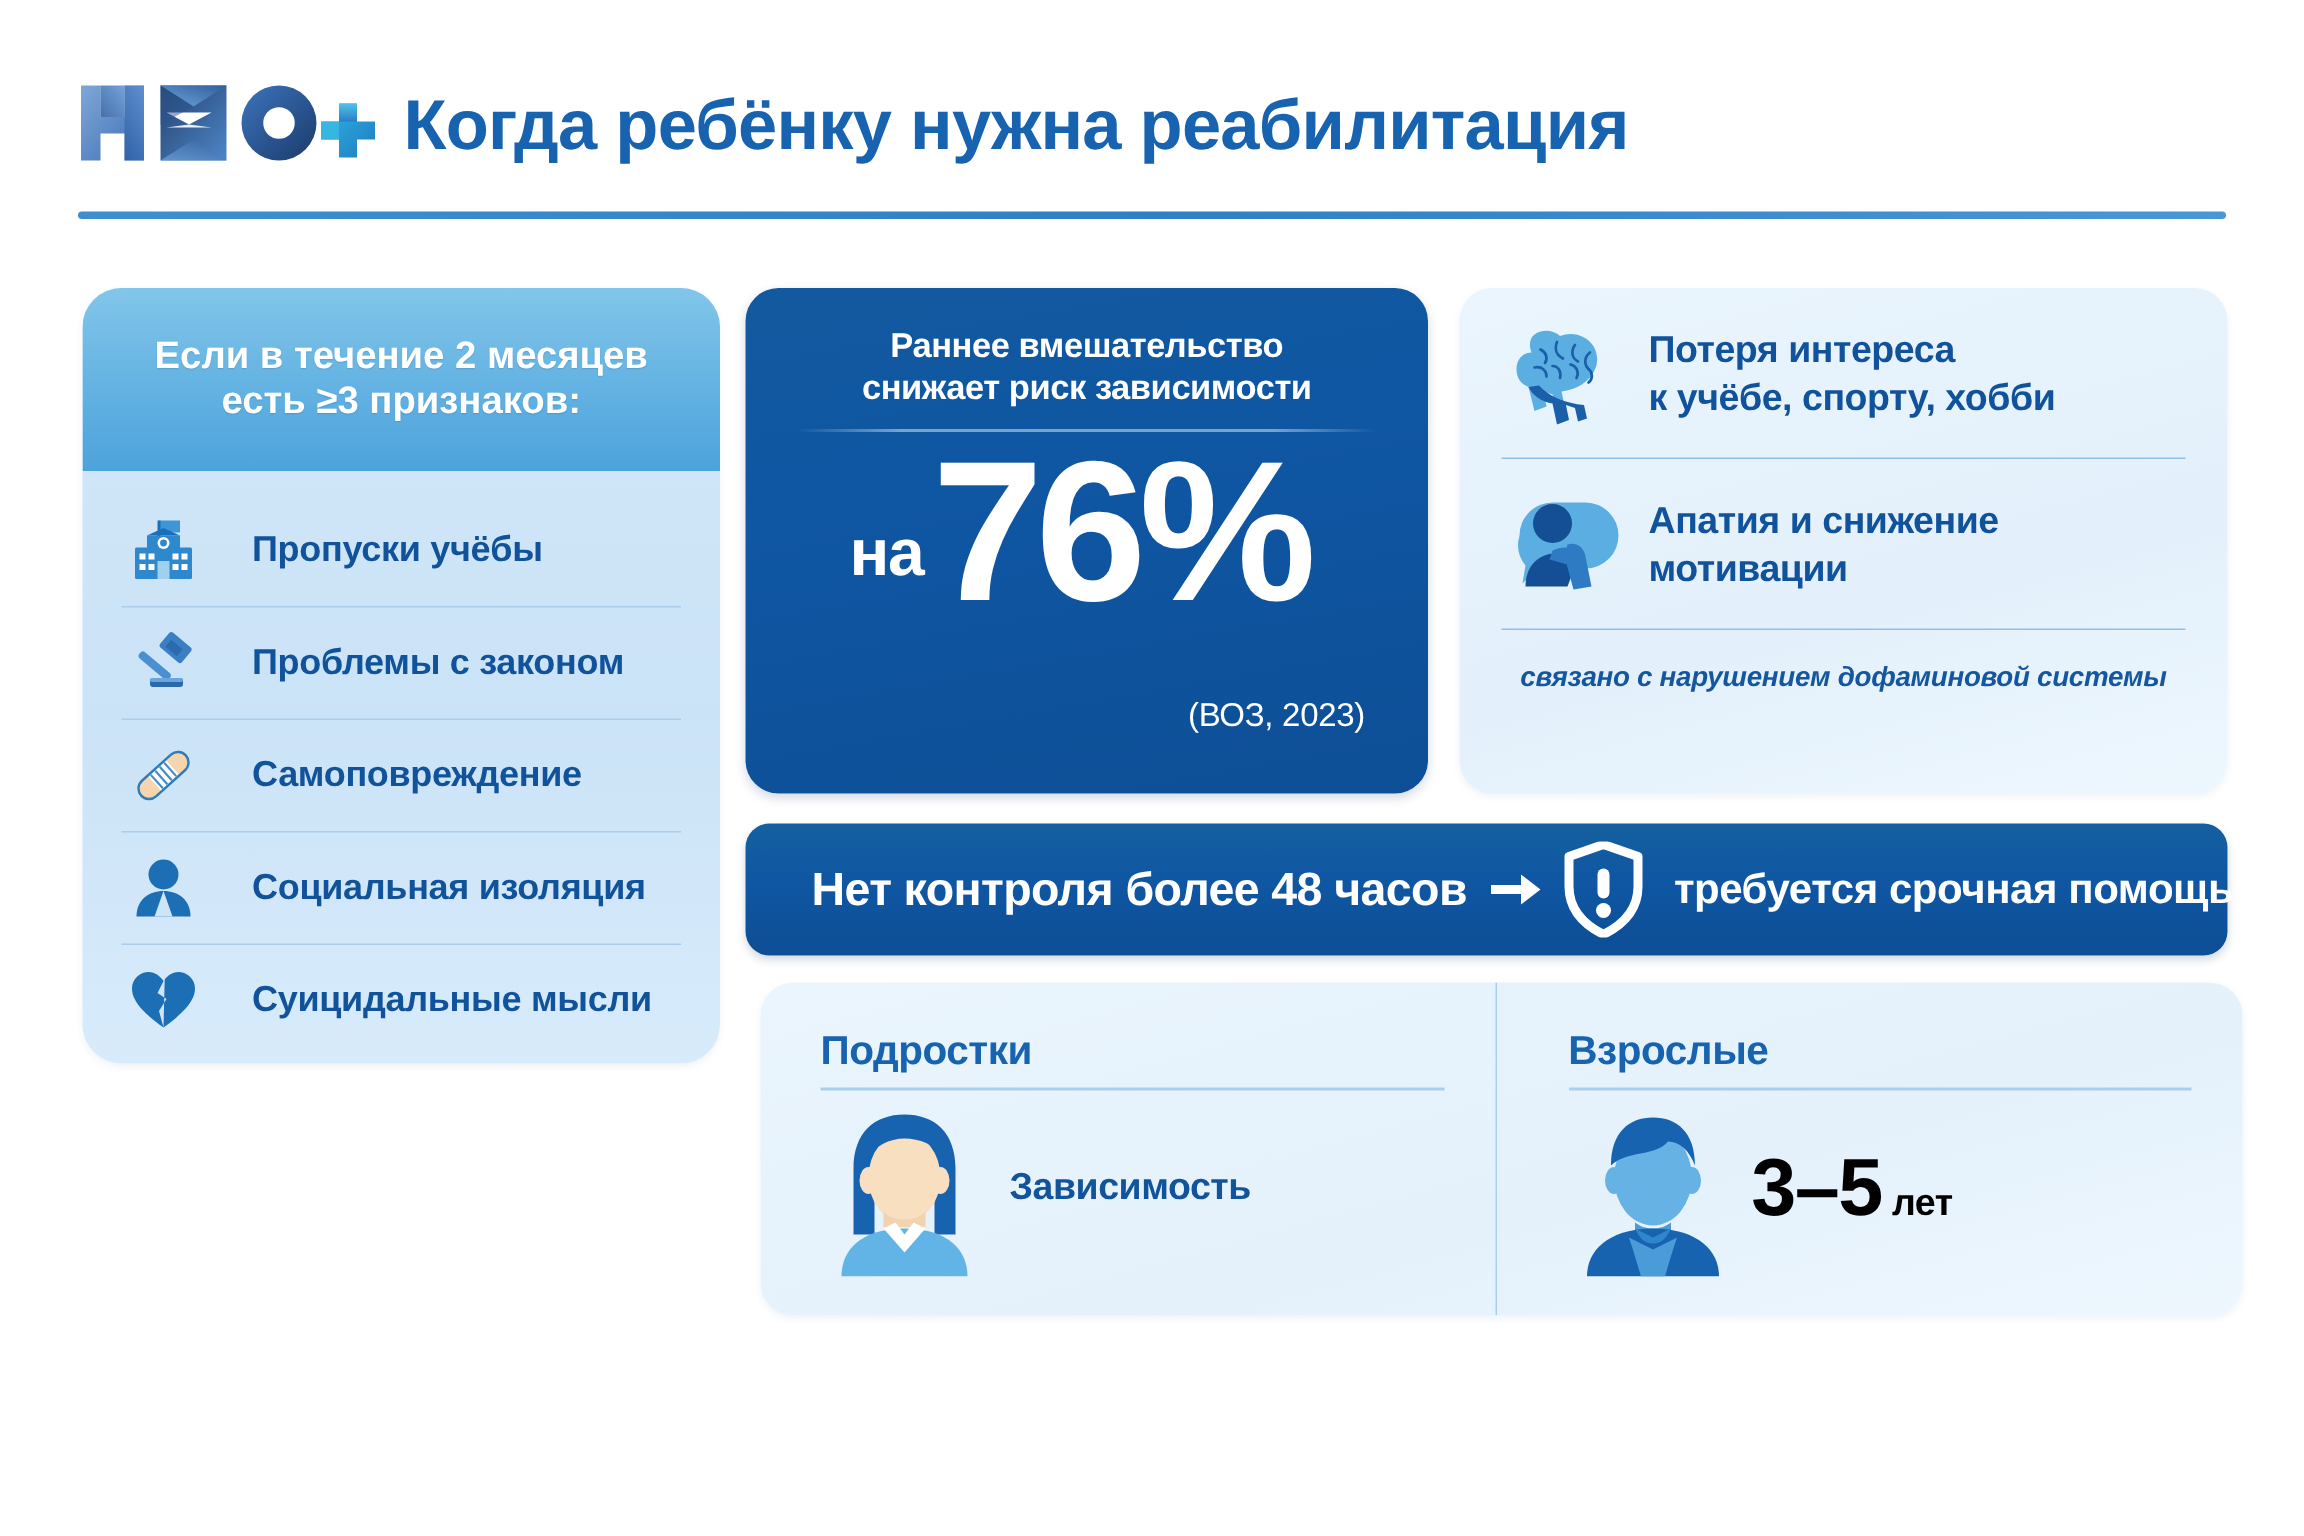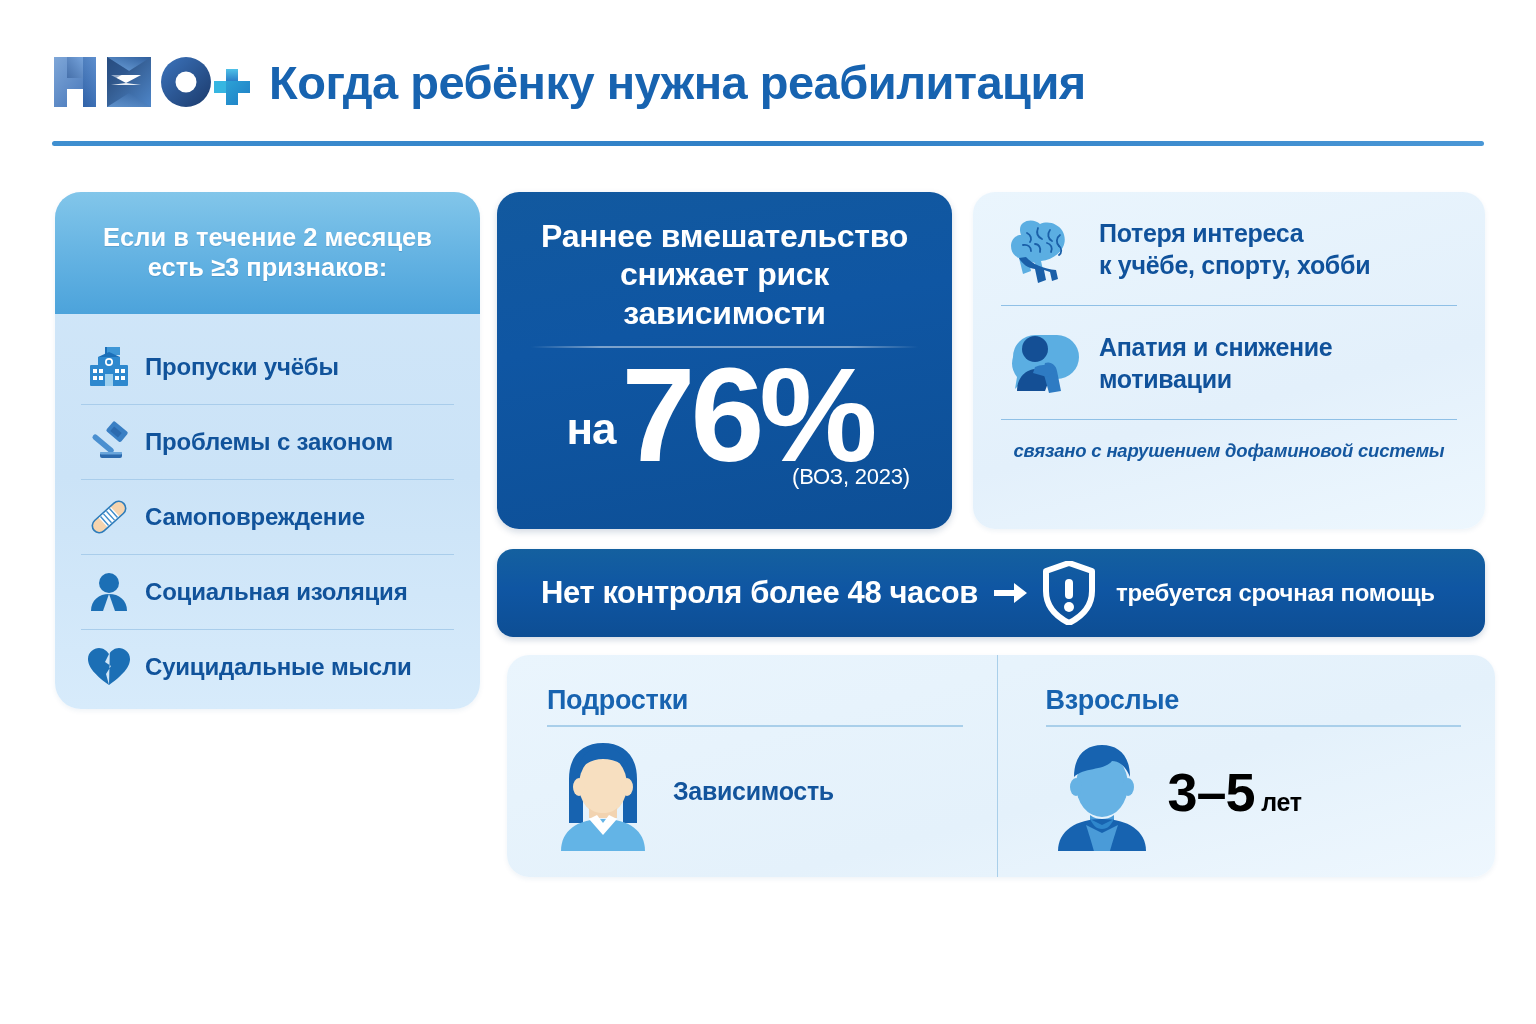--- a/index.html
+++ b/index.html
@@ -34,36 +34,36 @@
   }
   .left-head{
     height:122px;width:100%;
     background:linear-gradient(180deg,#82c6ea 0%,#63b2e2 55%,#4ca3db 100%);
     display:flex;flex-direction:column;align-items:center;justify-content:center;
     color:#ffffff;font-weight:bold;font-size:25.5px;line-height:1.16;text-align:center;
     text-shadow:0 1px 1px rgba(0,60,120,.18);
   }
   .left-head span{display:block;}
   .left-list{padding:16px 26px 10px 26px;}
-  .l-item{display:flex;align-items:center;height:74px;position:relative;}
+  .l-item{display:flex;align-items:center;height:74px;position:relative;gap:23px;}
   .l-item + .l-item{border-top:1.6px solid #a9cdeb;}
   .l-ico{width:56px;height:50px;flex:0 0 auto;display:flex;align-items:center;justify-content:center;}
   .l-txt{font-size:24px;font-weight:bold;color:#11539b;margin-left:8px;letter-spacing:-.2px;white-space:nowrap;}
 
   
   .stat{
     position:absolute;left:497px;top:192px;width:455px;height:337px;
     border-radius:22px;
     background:linear-gradient(170deg,#12599f 0%,#0f56a3 40%,#0d4f96 100%);
     box-shadow:0 3px 7px rgba(10,50,100,.18);
     color:#fff;overflow:hidden;
   }
   .stat-head{
     padding:25px 26px 0 26px;text-align:center;
-    font-size:32px;font-weight:bold;line-height:1.2;letter-spacing:-.3px;
+    font-size:23px;font-weight:bold;line-height:1.2;letter-spacing:-.3px;
   }
   .stat-sep{margin:14px 34px 0 34px;height:1.5px;
     background:linear-gradient(90deg,rgba(255,255,255,0) 0%,rgba(255,255,255,.45) 18%,rgba(255,255,255,.45) 82%,rgba(255,255,255,0) 100%);}
   .stat-big{display:flex;align-items:flex-end;justify-content:center;margin-top:4px;padding-right:10px;}
   .stat-pre{font-size:44px;font-weight:bold;margin-bottom:24px;margin-right:6px;letter-spacing:-1px;}
   .stat-num{font-size:133px;font-weight:bold;line-height:.95;letter-spacing:-5px;}
   .stat-src{position:absolute;right:42px;top:272px;font-size:22px;letter-spacing:-.2px;}
 
   
   .right-card{
@@ -84,21 +84,21 @@
   .alert{
     position:absolute;left:497px;top:549px;width:988px;height:88px;
     border-radius:16px;
     background:linear-gradient(180deg,#14609f 0%,#0f56a3 45%,#0d4e94 100%);
     box-shadow:0 3px 6px rgba(10,50,100,.18);
     display:flex;align-items:center;padding:16px 44px;box-sizing:border-box;color:#fff;
   }
   .alert-main{font-size:31px;font-weight:bold;letter-spacing:-.4px;white-space:nowrap;}
   .alert-arrow{margin:0 14px 0 16px;display:flex;align-items:center;}
   .alert-shield{display:flex;align-items:center;}
-  .alert-sub{font-size:24px;font-weight:bold;margin-left:20px;letter-spacing:-.3px;white-space:nowrap;}
+  .alert-sub{font-size:28px;font-weight:bold;margin-left:20px;letter-spacing:-.3px;white-space:nowrap;}
 
   
   .compare{
     position:absolute;left:507px;top:655px;width:988px;height:222px;
     border-radius:22px;overflow:hidden;
     background:linear-gradient(165deg,#eaf5fd 0%,#e4f1fb 60%,#eef7fe 100%);
     box-shadow:0 2px 5px rgba(30,80,140,.07);
     display:flex;
   }
   .cmp-col{flex:1 1 0;padding:30px 34px 0 40px;box-sizing:border-box;position:relative;}

